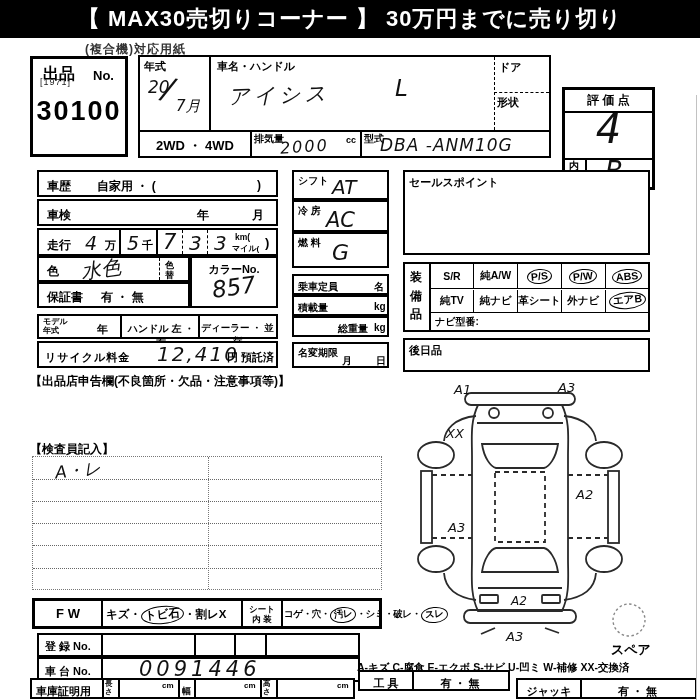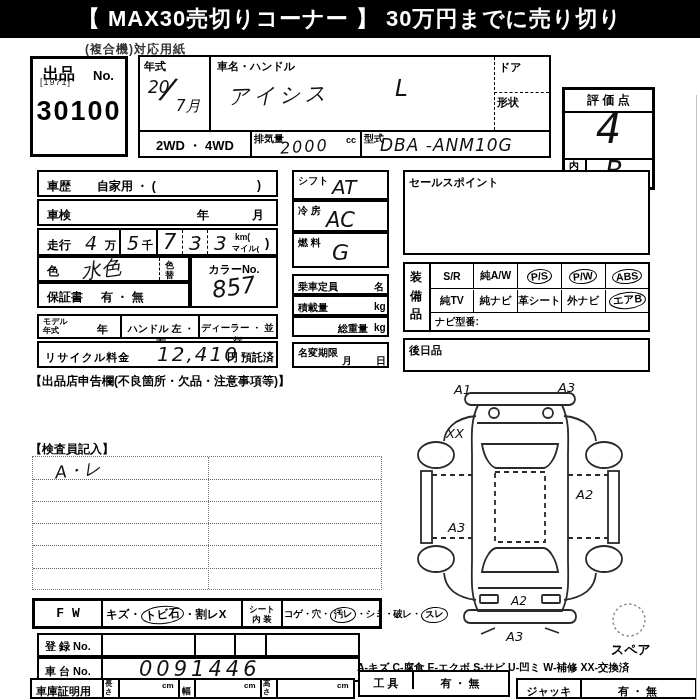--- a/index.html
+++ b/index.html
@@ -266,21 +266,21 @@
   <div class="dotline" style="left:0;top:22px;width:348px;"></div>
   <div class="dotline" style="left:0;top:44px;width:348px;"></div>
   <div class="dotline" style="left:0;top:66px;width:348px;"></div>
   <div class="dotline" style="left:0;top:88px;width:348px;"></div>
   <div class="dotline" style="left:0;top:111px;width:348px;"></div>
   <div class="abs" style="left:175px;top:0;height:132px;border-left:1.5px dotted #777;"></div>
   <span class="abs hw" style="left:22px;top:2px;font-size:17px;transform:rotate(-6deg);">A・レ</span>
 </div>
 
 <div class="box box3" style="left:32px;top:598px;width:350px;height:31px;">
-  <div class="abs lbl" style="left:0;top:5px;width:66px;text-align:center;font-size:13px;font-family:Liberation Mono, monospace;">F W</div>
+  <div class="abs lbl" style="left:0;top:5px;width:66px;text-align:center;font-size:13px;">F W</div>
   <div class="vline" style="left:66px;top:0;height:25px;"></div>
   <div class="abs lbl" style="left:71px;top:5px;font-size:11.5px;white-space:nowrap;">
     <span>キズ・</span><span class="circled">トビ石</span><span>・割レX</span>
   </div>
   <div class="vline" style="left:206px;top:0;height:25px;"></div>
   <div class="abs lbl" style="left:208px;top:3px;width:38px;text-align:center;font-size:8.5px;line-height:1.2;">
     <span style="display:block;">シート</span>
     <span style="display:block;">内 装</span>
   </div>
   <div class="vline" style="left:246px;top:0;height:25px;"></div>
@@ -311,21 +311,21 @@
   <span class="abs lbl" style="left:150px;top:5px;font-size:9px;">幅</span>
   <div class="vline" style="left:162px;top:0;height:17px;"></div>
   <span class="abs lbl" style="left:212px;top:1px;font-size:8px;">cm</span>
   <div class="vline" style="left:228px;top:0;height:17px;"></div>
   <div class="abs lbl stack" style="left:231px;top:0px;width:9px;font-size:7.5px;line-height:1.1;">高さ</div>
   <div class="vline" style="left:244px;top:0;height:17px;"></div>
   <span class="abs lbl" style="left:305px;top:1px;font-size:8px;">cm</span>
 </div>
 
 <div class="abs lbl" style="left:357px;top:661px;font-size:10.5px;white-space:nowrap;">A-キズ C-腐食 E-エクボ S-サビ U-凹ミ W-補修 XX-交換済</div>
-<div class="box" style="left:358px;top:670px;width:152px;height:27px;padding-left:12px;">
+<div class="box" style="left:358px;top:670px;width:152px;height:21px;padding-left:12px;">
   <div class="abs lbl" style="left:0;top:4px;width:52px;text-align:center;font-size:11px;">工 具</div>
   <div class="vline" style="left:52px;top:0;height:17px;"></div>
   <div class="abs lbl" style="left:52px;top:4px;width:96px;text-align:center;font-size:11px;">有 ・ 無</div>
 </div>
 <div class="box" style="left:516px;top:678px;width:181px;height:21px;">
   <div class="abs lbl" style="left:0;top:4px;width:62px;text-align:center;font-size:11px;">ジャッキ</div>
   <div class="vline" style="left:62px;top:0;height:17px;"></div>
   <div class="abs lbl" style="left:62px;top:4px;width:115px;text-align:center;font-size:11px;">有 ・ 無</div>
 </div>
 

